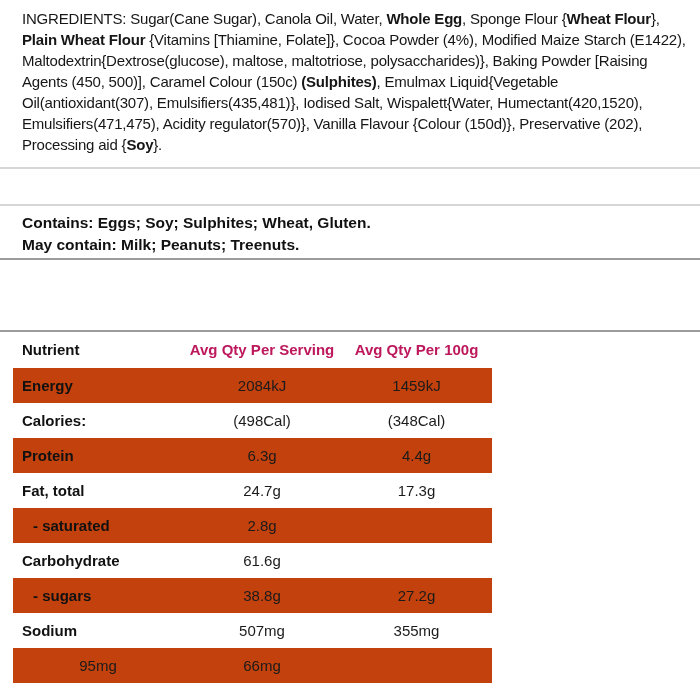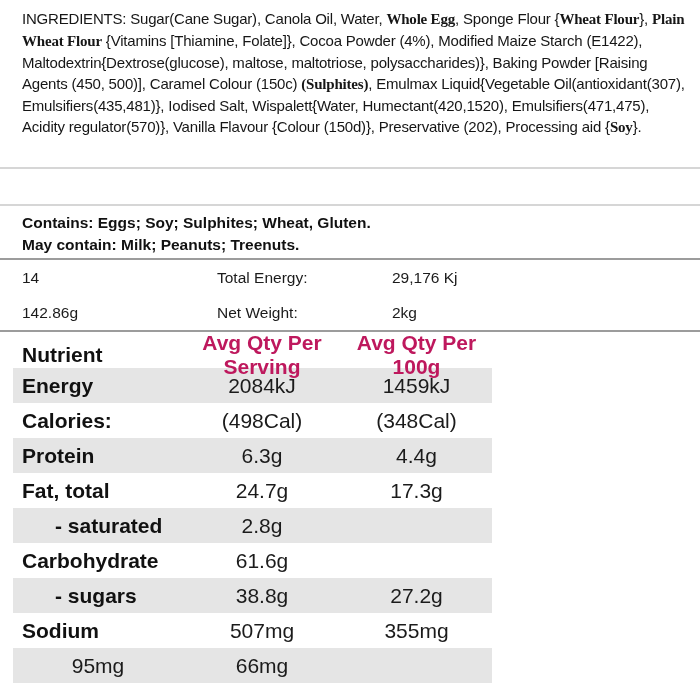--- a/index.html
+++ b/index.html
@@ -18,21 +18,21 @@
   .ingredients {
     position: absolute;
     top: 8px; left: 22px;
     width: 668px;
     margin: 0;
     font-size: 15px;
     line-height: 21px;
     letter-spacing: -0.2px;
     color: #161616;
   }
-  .ingredients .b { font-weight: 700; font-family: Liberation Serif, serif; }
+  .ingredients .b { font-weight: 700; }
 
   
   .hr { position: absolute; left: 0; width: 700px; height: 2px; }
   .hr.light { background: #d6d6d6; }
   .hr.medium { background: #9c9c9c; }
   .hr1 { top: 167px; }
   .hr2 { top: 204px; }
   .hr3 { top: 258px; }
   .hr4 { top: 330px; }
 
@@ -67,58 +67,46 @@
   .nutri {
     position: absolute;
     top: 331px; left: 13px;
     width: 479px;
   }
   .nutri-row {
     display: grid;
     grid-template-columns: 170px 158px 151px;
     align-items: center;
     height: 35px;
-    font-size: 21px;
+    font-size: 15px;
   }
   .nutri-row.header { height: 37px; }
   .nutri-row .c1 { padding-left: 9px; font-weight: 700; color: #111; }
   .nutri-row .c2, .nutri-row .c3 { text-align: center; }
   .nutri-row.header .c2, .nutri-row.header .c3 { font-weight: 700; color: #be185d; }
-  .nutri-row.shaded { background: #e5e5e5; }
-  .nutri-row .c1.indent { padding-left: 42px; }
+  .nutri-row.shaded { background: #c2410c; }
+  .nutri-row .c1.indent { padding-left: 20px; }
 </style>
 </head>
 <body>
 
 <div class="page">
 
   <p class="ingredients"><span>INGREDIENTS: Sugar(Cane Sugar), Canola Oil, Water, </span><span class="b">Whole Egg</span><span>, Sponge Flour {</span><span class="b">Wheat Flour</span><span>}, </span><span class="b">Plain Wheat Flour</span><span> {Vitamins [Thiamine, Folate]}, Cocoa Powder (4%), Modified Maize Starch (E1422), Maltodextrin{Dextrose(glucose), maltose, maltotriose, polysaccharides)}, Baking Powder [Raising Agents (450, 500)], Caramel Colour (150c) </span><span class="b">(Sulphites)</span><span>, Emulmax Liquid{Vegetable Oil(antioxidant(307), Emulsifiers(435,481)}, Iodised Salt, Wispalett{Water, Humectant(420,1520), Emulsifiers(471,475), Acidity regulator(570)}, Vanilla Flavour {Colour (150d)}, Preservative (202), Processing aid {</span><span class="b">Soy</span><span>}.</span></p>
 
   <div class="hr light hr1"></div>
   <div class="hr light hr2"></div>
 
   <div class="allergens">
     <p>Contains: Eggs; Soy; Sulphites; Wheat, Gluten.</p>
     <p>May contain: Milk; Peanuts; Treenuts.</p>
   </div>
 
   <div class="hr medium hr3"></div>
 
-  <div class="pack-info">
-    <div class="pack-row">
-      <span>14</span>
-      <span>Total Energy:</span>
-      <span>29,176 Kj</span>
-    </div>
-    <div class="pack-row">
-      <span>142.86g</span>
-      <span>Net Weight:</span>
-      <span>2kg</span>
-    </div>
-  </div>
 
   <div class="hr medium hr4"></div>
 
   <div class="nutri">
     <div class="nutri-row header">
       <span class="c1">Nutrient</span>
       <span class="c2">Avg Qty Per Serving</span>
       <span class="c3">Avg Qty Per 100g</span>
     </div>
 

